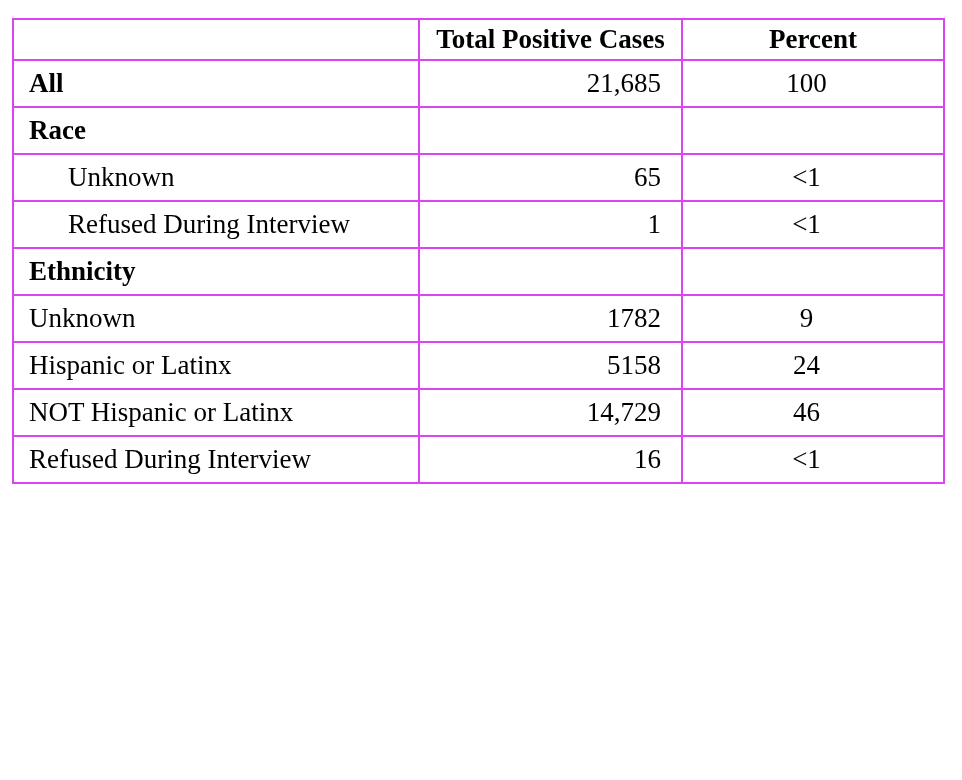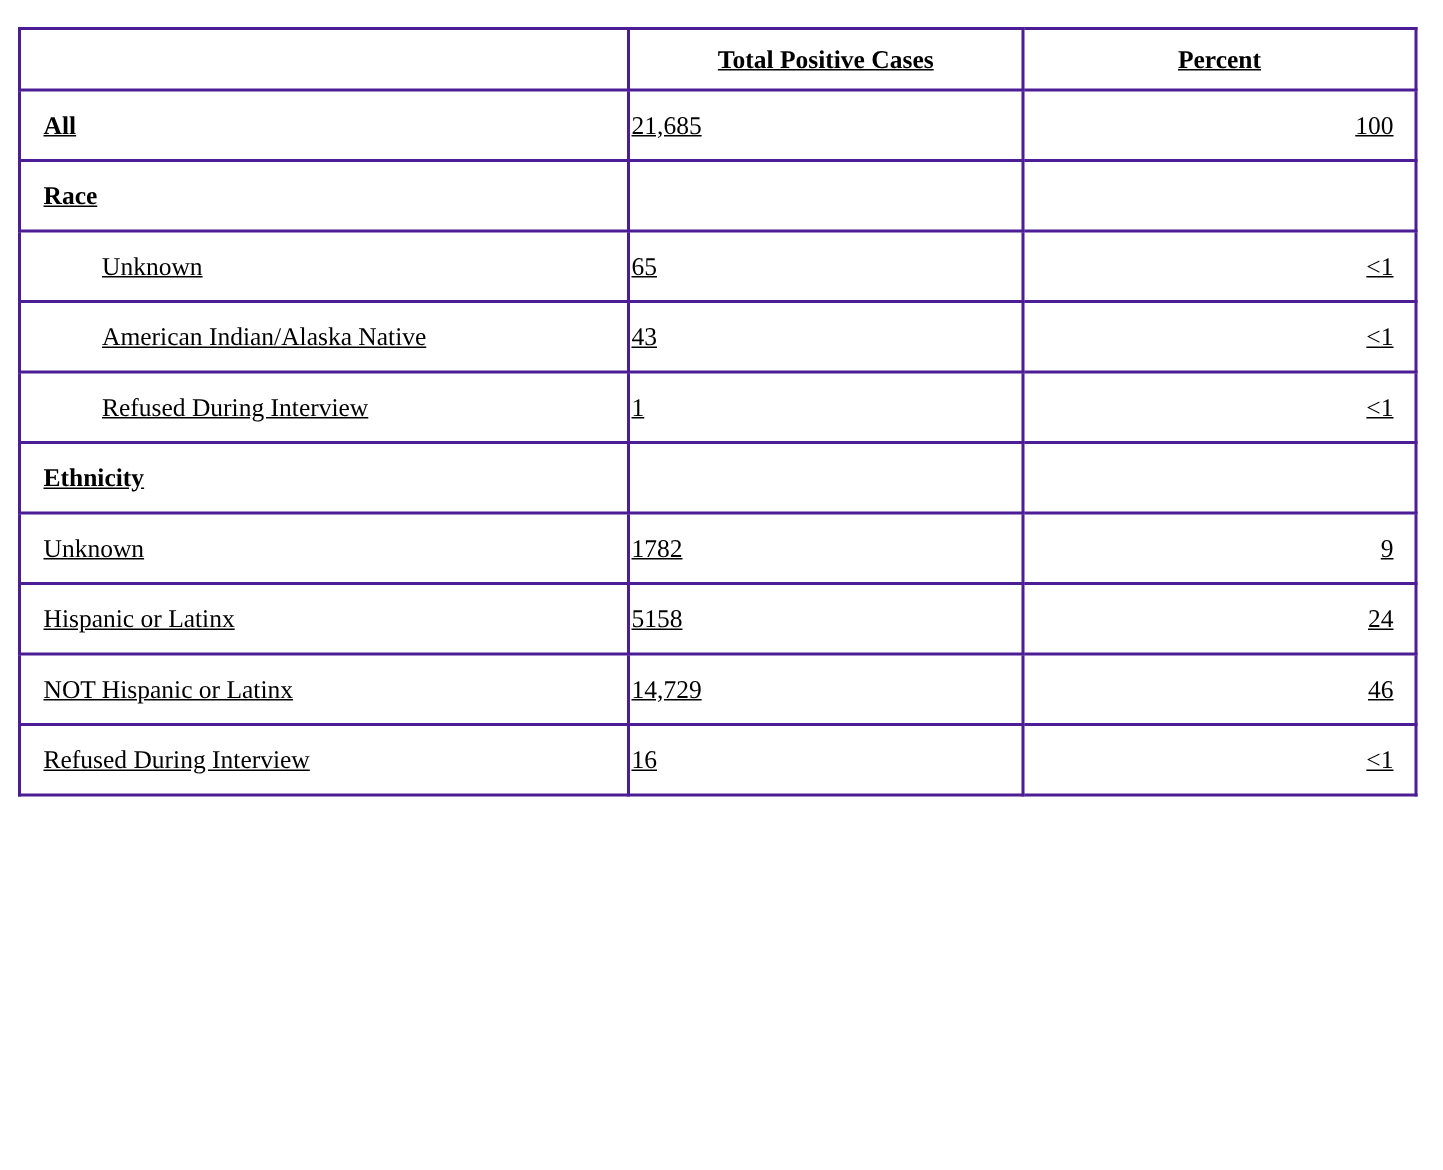--- a/index.html
+++ b/index.html
@@ -17,46 +17,45 @@
     left: 12px;
     top: 18px;
     width: 931px;
     border-collapse: collapse;
     table-layout: fixed;
   }
   col.c-label  { width: 406px; }
   col.c-cases  { width: 263px; }
   col.c-pct    { width: 262px; }
   th, td {
-    border: 2px solid #4c1d95;
-    font-size: 17px;
+    border: 2px solid #d946ef;
+    font-size: 27px;
     vertical-align: middle;
     overflow: hidden;
     white-space: nowrap;
-    text-decoration: underline;
   }
   thead tr { height: 41px; }
   tbody tr { height: 47px; padding-left: 48px; }
   th {
     font-weight: bold;
     text-align: center;
     padding: 0;
   }
   td.label {
     text-align: left;
     padding-left: 15px;
   }
   td.label.indent { padding-left: 54px; }
   td.label.bold   { font-weight: bold; }
   td.num {
-    text-align: left;
+    text-align: right;
     padding-right: 20px;
   }
   td.pct {
-    text-align: right;
+    text-align: center;
     padding-right: 14px;
   }
 </style>
 </head>
 <body>
 
 <table class="data-table">
   <colgroup>
     <col class="c-label">
     <col class="c-cases">
@@ -79,25 +78,20 @@
       <td class="label bold">Race</td>
       <td class="num"></td>
       <td class="pct"></td>
     </tr>
     <tr>
       <td class="label indent">Unknown</td>
       <td class="num">65</td>
       <td class="pct">&lt;1</td>
     </tr>
     <tr>
-      <td class="label indent">American Indian/Alaska Native</td>
-      <td class="num">43</td>
-      <td class="pct">&lt;1</td>
-    </tr>
-    <tr>
       <td class="label indent">Refused During Interview</td>
       <td class="num">1</td>
       <td class="pct">&lt;1</td>
     </tr>
     <tr>
       <td class="label bold">Ethnicity</td>
       <td class="num"></td>
       <td class="pct"></td>
     </tr>
     <tr>

